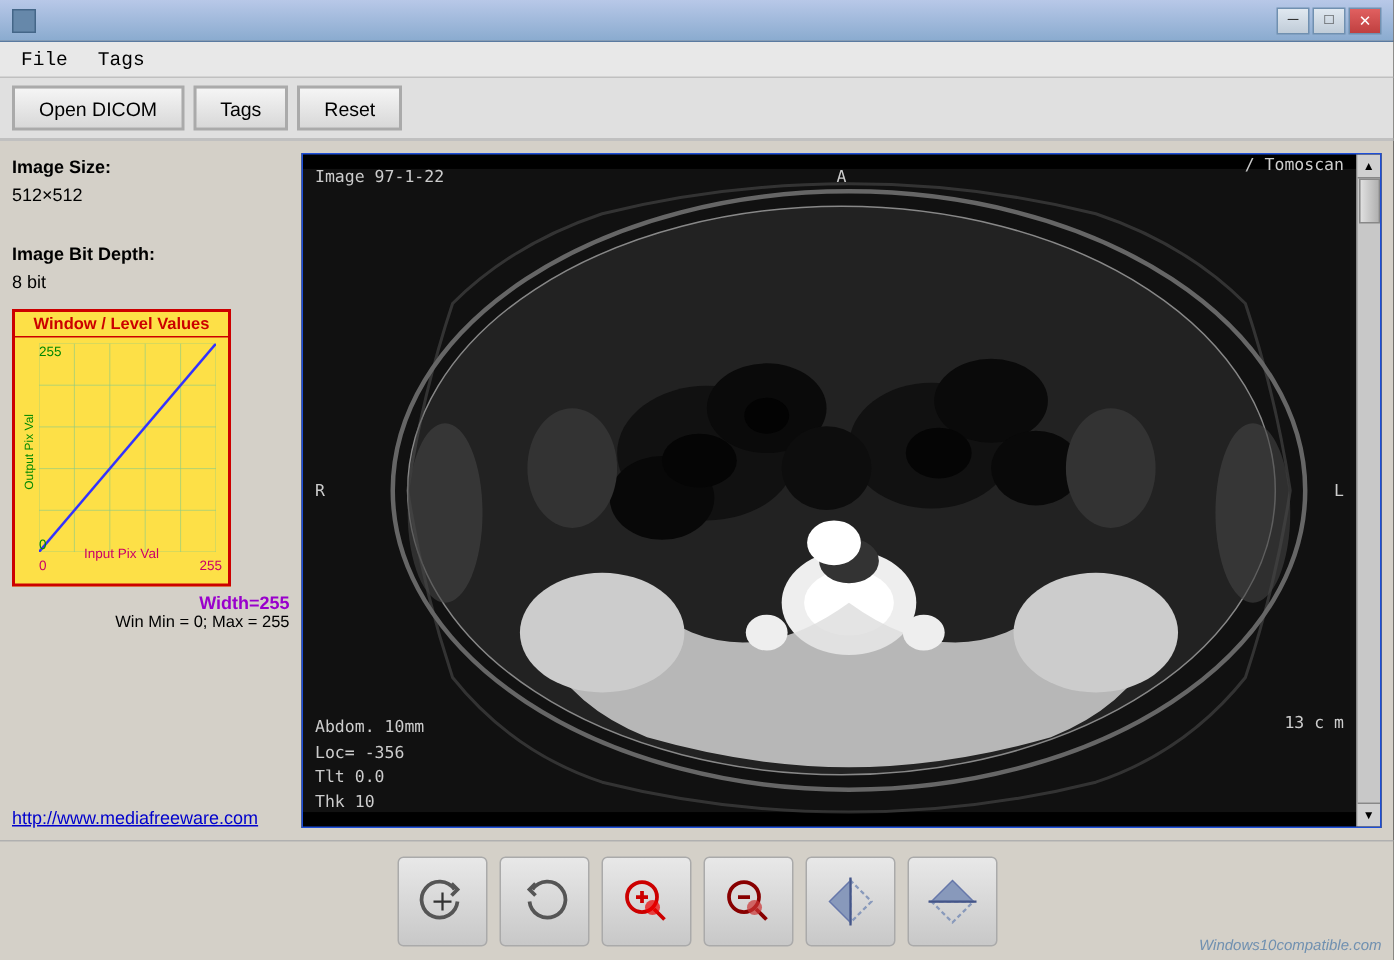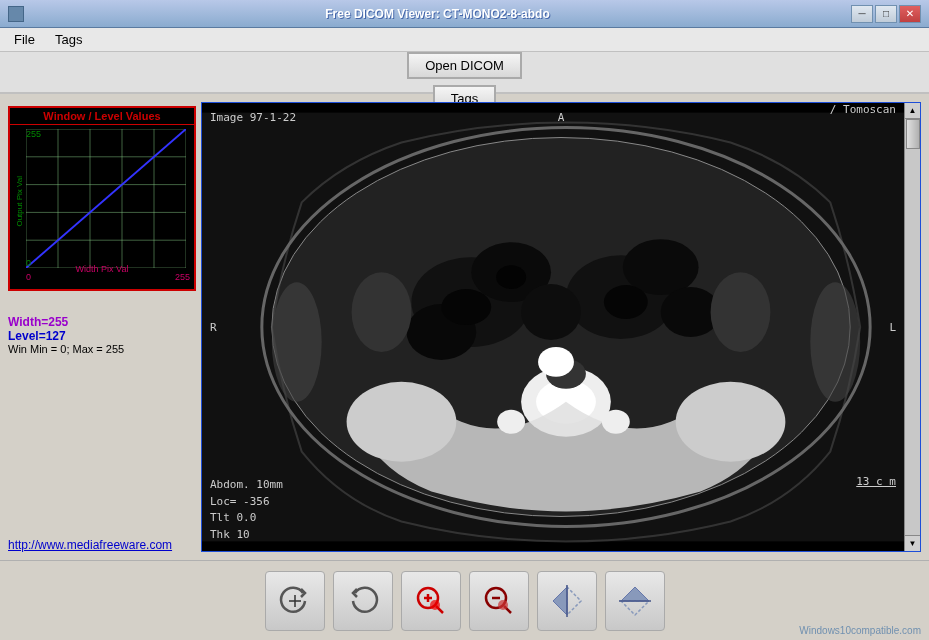--- a/index.html
+++ b/index.html
@@ -67,32 +67,32 @@
       display: flex;
       align-items: center;
       padding: 0 4px;
       border-bottom: 1px solid #c0c0c0;
     }
     .menu-item {
       padding: 2px 10px;
       cursor: pointer;
       font-size: 13px;
       color: #000;
+      font-family: Liberation Mono, monospace;
     }
 
     
     #toolbar {
       background: #e0e0e0;
       height: 42px;
       display: flex;
       align-items: center;
       padding: 0 8px;
       gap: 6px;
       border-bottom: 2px solid #c0c0c0;
-      flex-direction: column;
     }
     .toolbar-btn {
       background: linear-gradient(to bottom, #f5f5f5, #d8d8d8);
       border: 2px solid #aaaaaa;
       padding: 4px 16px;
       font-size: 13px;
       cursor: pointer;
       color: #000;
       height: 30px;
     }
@@ -117,22 +117,22 @@
     #image-info {
       font-size: 12px;
       color: #000;
       line-height: 1.6;
     }
     #image-info .label { font-weight: bold; }
 
     
     #wl-chart-container {
       border: 2px solid #cc0000;
-      background: #000000;
-      width: 188px;
+      background: #fde047;
+      width: 146px;
       height: 185px;
       position: relative;
       margin-top: 4px;
     }
     #wl-chart-title {
       text-align: center;
       font-size: 11px;
       color: #cc0000;
       font-weight: bold;
       padding: 2px 0;
@@ -144,22 +144,23 @@
       height: calc(100% - 20px);
     }
     #wl-svg {
       position: absolute;
       top: 0; left: 0;
       width: 100%;
       height: 100%;
     }
 
     #wl-values {
-      margin-top: 20px;
+      margin-top: 0;
       font-size: 12px;
+      text-align: right;
     }
     #wl-width { color: #9900cc; font-weight: bold; }
     #wl-level { color: #0000cc; font-weight: bold; }
     #wl-minmax { color: #000; font-size: 11px; }
 
     #website-link {
       margin-top: auto;
       font-size: 12px;
       color: #0000cc;
       text-decoration: underline;
@@ -243,30 +244,30 @@
       justify-content: center;
     }
     .bottom-btn svg { width: 36px; height: 36px; }
 
     #watermark {
       position: absolute;
       bottom: 4px;
       right: 8px;
       font-size: 10px;
       color: #7090b0;
+      font-style: italic;
     }
   </style>
 </head>
 <body>
 
 <div id="title-bar">
   <div id="title-bar-left">
     <div id="title-bar-icon"></div>
   </div>
-  <span id="title-text">Free DICOM Viewer: CT-MONO2-8-abdo</span>
   <div id="window-controls">
     <div class="win-btn">─</div>
     <div class="win-btn">□</div>
     <div class="win-btn close-btn">✕</div>
   </div>
 </div>
 
 <div id="menu-bar">
   <div class="menu-item">File</div>
   <div class="menu-item">Tags</div>
@@ -274,20 +275,27 @@
 
 <div id="toolbar">
   <button class="toolbar-btn">Open DICOM</button>
   <button class="toolbar-btn">Tags</button>
   <button class="toolbar-btn">Reset</button>
 </div>
 
 <div id="main-area">
 
   <div id="left-panel">
+    <div id="image-info">
+      <div class="label">Image Size:</div>
+      <div>512×512</div>
+      <br>
+      <div class="label">Image Bit Depth:</div>
+      <div>8 bit</div>
+    </div>
 
     <div id="wl-chart-container">
       <div id="wl-chart-title">Window / Level Values</div>
       <div id="wl-chart-inner">
 
         <div style="position:absolute;left:2px;top:10px;bottom:18px;width:14px;display:flex;align-items:center;justify-content:center;">
           <span style="font-size:8px;color:#008800;writing-mode:vertical-rl;transform:rotate(180deg);white-space:nowrap;">Output Pix Val</span>
         </div>
         <svg id="wl-svg" viewBox="0 0 155 155" preserveAspectRatio="none" style="position:absolute;left:16px;top:4px;width:calc(100% - 24px);height:calc(100% - 22px);">
 
@@ -301,30 +309,29 @@
           <line x1="31" y1="0" x2="31" y2="155" stroke="#88cc88" stroke-width="0.5"></line>
           <line x1="62" y1="0" x2="62" y2="155" stroke="#88cc88" stroke-width="0.5"></line>
           <line x1="93" y1="0" x2="93" y2="155" stroke="#88cc88" stroke-width="0.5"></line>
           <line x1="124" y1="0" x2="124" y2="155" stroke="#88cc88" stroke-width="0.5"></line>
           <line x1="155" y1="0" x2="155" y2="155" stroke="#88cc88" stroke-width="0.5"></line>
 
           <line x1="0" y1="155" x2="155" y2="0" stroke="#3333ff" stroke-width="2"></line>
         </svg>
 
         <div style="position:absolute;bottom:4px;left:16px;font-size:9px;color:#cc0066;">0</div>
-        <div style="position:absolute;bottom:12px;left:50%;transform:translateX(-50%);font-size:9px;color:#cc0066;white-space:nowrap;">Width Pix Val</div>
+        <div style="position:absolute;bottom:12px;left:50%;transform:translateX(-50%);font-size:9px;color:#cc0066;white-space:nowrap;">Input Pix Val</div>
         <div style="position:absolute;bottom:4px;right:4px;font-size:9px;color:#cc0066;">255</div>
         <div style="position:absolute;top:4px;left:16px;font-size:9px;color:#008800;">255</div>
         <div style="position:absolute;bottom:18px;left:16px;font-size:9px;color:#008800;">0</div>
       </div>
     </div>
 
     <div id="wl-values">
       <div id="wl-width">Width=255</div>
-      <div id="wl-level">Level=127</div>
       <div id="wl-minmax">Win Min = 0; Max = 255</div>
     </div>
 
     <div style="margin-top:auto;">
       <a id="website-link" href="#">http://www.mediafreeware.com</a>
     </div>
   </div>
 
   <div id="image-panel">
 
@@ -380,21 +387,21 @@
     <div class="ct-overlay" style="top:50%;left:8px;transform:translateY(-50%);">R</div>
     <div class="ct-overlay" style="top:50%;right:24px;transform:translateY(-50%);">L</div>
 
     <div class="ct-overlay" style="bottom:8px;left:8px;line-height:1.5;">
       <div>Abdom. 10mm</div>
       <div>Loc= -356</div>
       <div>Tlt    0.0</div>
       <div>Thk   10</div>
     </div>
 
-    <div class="ct-overlay" style="right:24px;bottom:60px;line-height:1.6;text-align:center;text-decoration:underline;">13
+    <div class="ct-overlay" style="right:24px;bottom:60px;line-height:1.6;text-align:center;">13
 c
 m</div>
 
     <div id="image-scrollbar">
       <div id="scrollbar-up">▲</div>
       <div id="scrollbar-thumb" style="top:16px;"></div>
       <div id="scrollbar-down">▼</div>
     </div>
   </div>
 </div>

